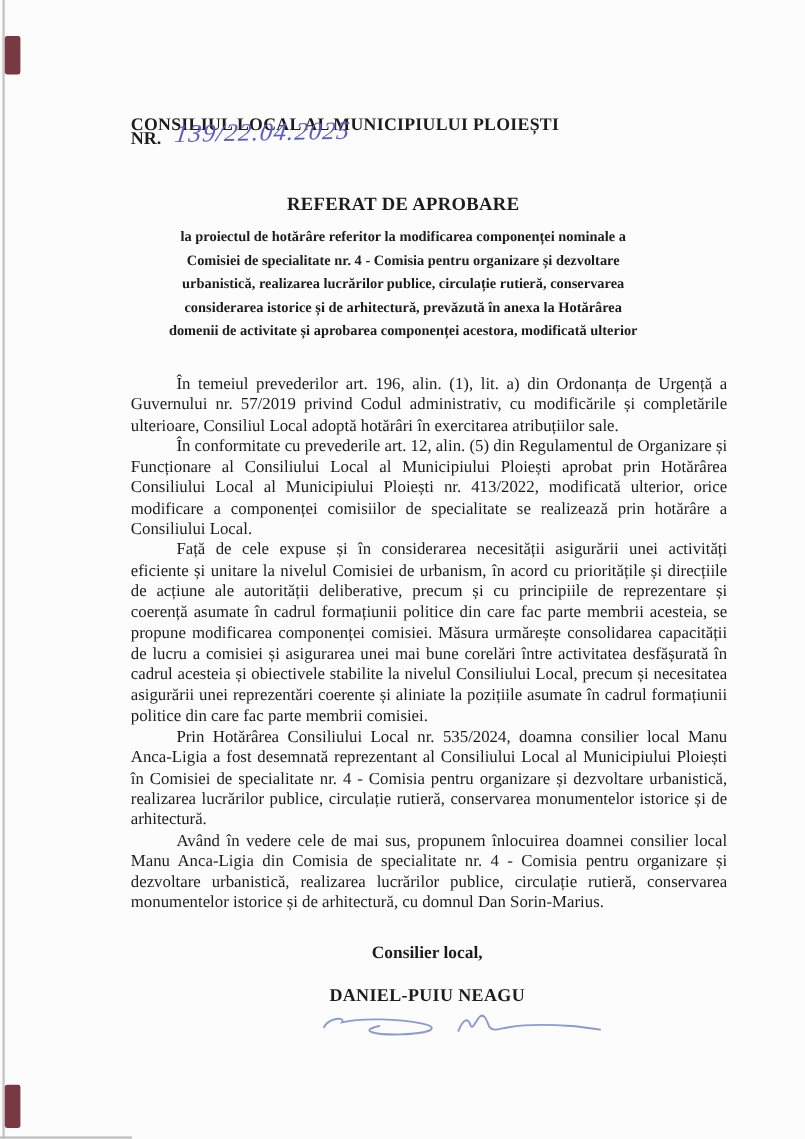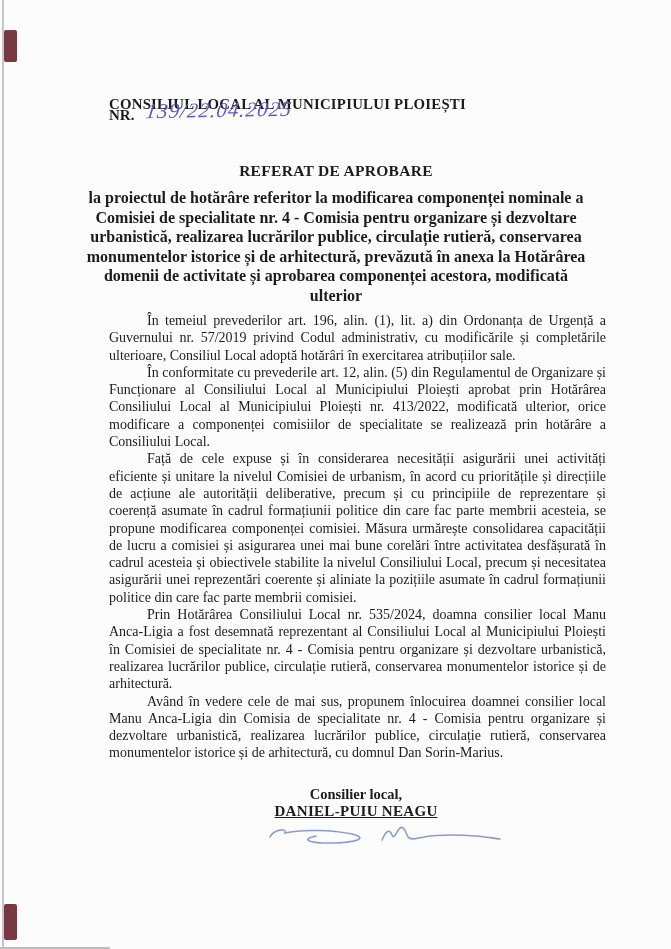--- a/index.html
+++ b/index.html
@@ -45,37 +45,37 @@
     margin-left: 8px; position: relative; top: -3px;
     letter-spacing: 1px;
   }
 
   
   .title-block {
     position: absolute; top: 162px; left: 76px; width: 520px;
     text-align: center; font-weight: bold;
   }
   .title-heading { font-size: 15.5px; margin-bottom: 8px; letter-spacing: 0.3px; }
-  .title-line { font-size: 16px; line-height: 19.5px; }
+  .title-line { font-size: 12px; line-height: 19.5px; }
 
   
   .body-text {
     position: absolute; top: 312px; left: 109px; width: 497px;
     font-size: 14px; line-height: 17.3px;
     text-align: justify;
   }
   .body-text p { margin: 0; text-indent: 38px; }
 
   
   .signature-block {
     position: absolute; top: 786px; left: 110px; width: 492px;
     text-align: center;
   }
   .sig-role { font-size: 14.5px; font-weight: bold; text-align: center; }
-  .sig-name { font-size: 15px; font-weight: bold; margin-top: 0; letter-spacing: 0.3px; text-decoration: underline; }
+  .sig-name { font-size: 15px; font-weight: bold; margin-top: 19px; letter-spacing: 0.3px; }
   .sig-stroke-wrap { margin-top: 1px; transform: translateX(28px); }
   .sig-stroke { display: inline-block; }
 </style>
 </head>
 <body>
 
 <div class="page">
 
   <div class="edge-shadow"></div>
   <div class="bottom-sliver"></div>
@@ -87,21 +87,21 @@
   <div class="nr-line">
     <span class="nr-label">NR.</span>
     <span class="nr-value">139/22.04.2025</span>
   </div>
 
   <div class="title-block">
     <div class="title-heading">REFERAT DE APROBARE</div>
     <div class="title-line">la proiectul de hotărâre referitor la modificarea componenței nominale a</div>
     <div class="title-line">Comisiei de specialitate nr. 4 - Comisia pentru organizare și dezvoltare</div>
     <div class="title-line">urbanistică, realizarea lucrărilor publice, circulație rutieră, conservarea</div>
-    <div class="title-line">monumentelor istorice și de arhitectură, prevăzută în anexa la Hotărârea</div>
+    <div class="title-line">considerarea istorice și de arhitectură, prevăzută în anexa la Hotărârea</div>
     <div class="title-line">domenii de activitate și aprobarea componenței acestora, modificată ulterior</div>
   </div>
 
   <div class="body-text">
     <p>În temeiul prevederilor art. 196, alin. (1), lit. a) din Ordonanța de Urgență a Guvernului nr. 57/2019 privind Codul administrativ, cu modificările și completările ulterioare, Consiliul Local adoptă hotărâri în exercitarea atribuțiilor sale.</p>
     <p>În conformitate cu prevederile art. 12, alin. (5) din Regulamentul de Organizare și Funcționare al Consiliului Local al Municipiului Ploiești aprobat prin Hotărârea Consiliului Local al Municipiului Ploiești nr. 413/2022, modificată ulterior, orice modificare a componenței comisiilor de specialitate se realizează prin hotărâre a Consiliului Local.</p>
     <p>Față de cele expuse și în considerarea necesității asigurării unei activități eficiente și unitare la nivelul Comisiei de urbanism, în acord cu prioritățile și direcțiile de acțiune ale autorității deliberative, precum și cu principiile de reprezentare și coerență asumate în cadrul formațiunii politice din care fac parte membrii acesteia, se propune modificarea componenței comisiei. Măsura urmărește consolidarea capacității de lucru a comisiei și asigurarea unei mai bune corelări între activitatea desfășurată în cadrul acesteia și obiectivele stabilite la nivelul Consiliului Local, precum și necesitatea asigurării unei reprezentări coerente și aliniate la pozițiile asumate în cadrul formațiunii politice din care fac parte membrii comisiei.</p>
     <p>Prin Hotărârea Consiliului Local nr. 535/2024, doamna consilier local Manu Anca-Ligia a fost desemnată reprezentant al Consiliului Local al Municipiului Ploiești în Comisiei de specialitate nr. 4 - Comisia pentru organizare și dezvoltare urbanistică, realizarea lucrărilor publice, circulație rutieră, conservarea monumentelor istorice și de arhitectură.</p>
     <p>Având în vedere cele de mai sus, propunem înlocuirea doamnei consilier local Manu Anca-Ligia din Comisia de specialitate nr. 4 - Comisia pentru organizare și dezvoltare urbanistică, realizarea lucrărilor publice, circulație rutieră, conservarea monumentelor istorice și de arhitectură, cu domnul Dan Sorin-Marius.</p>
   </div>

